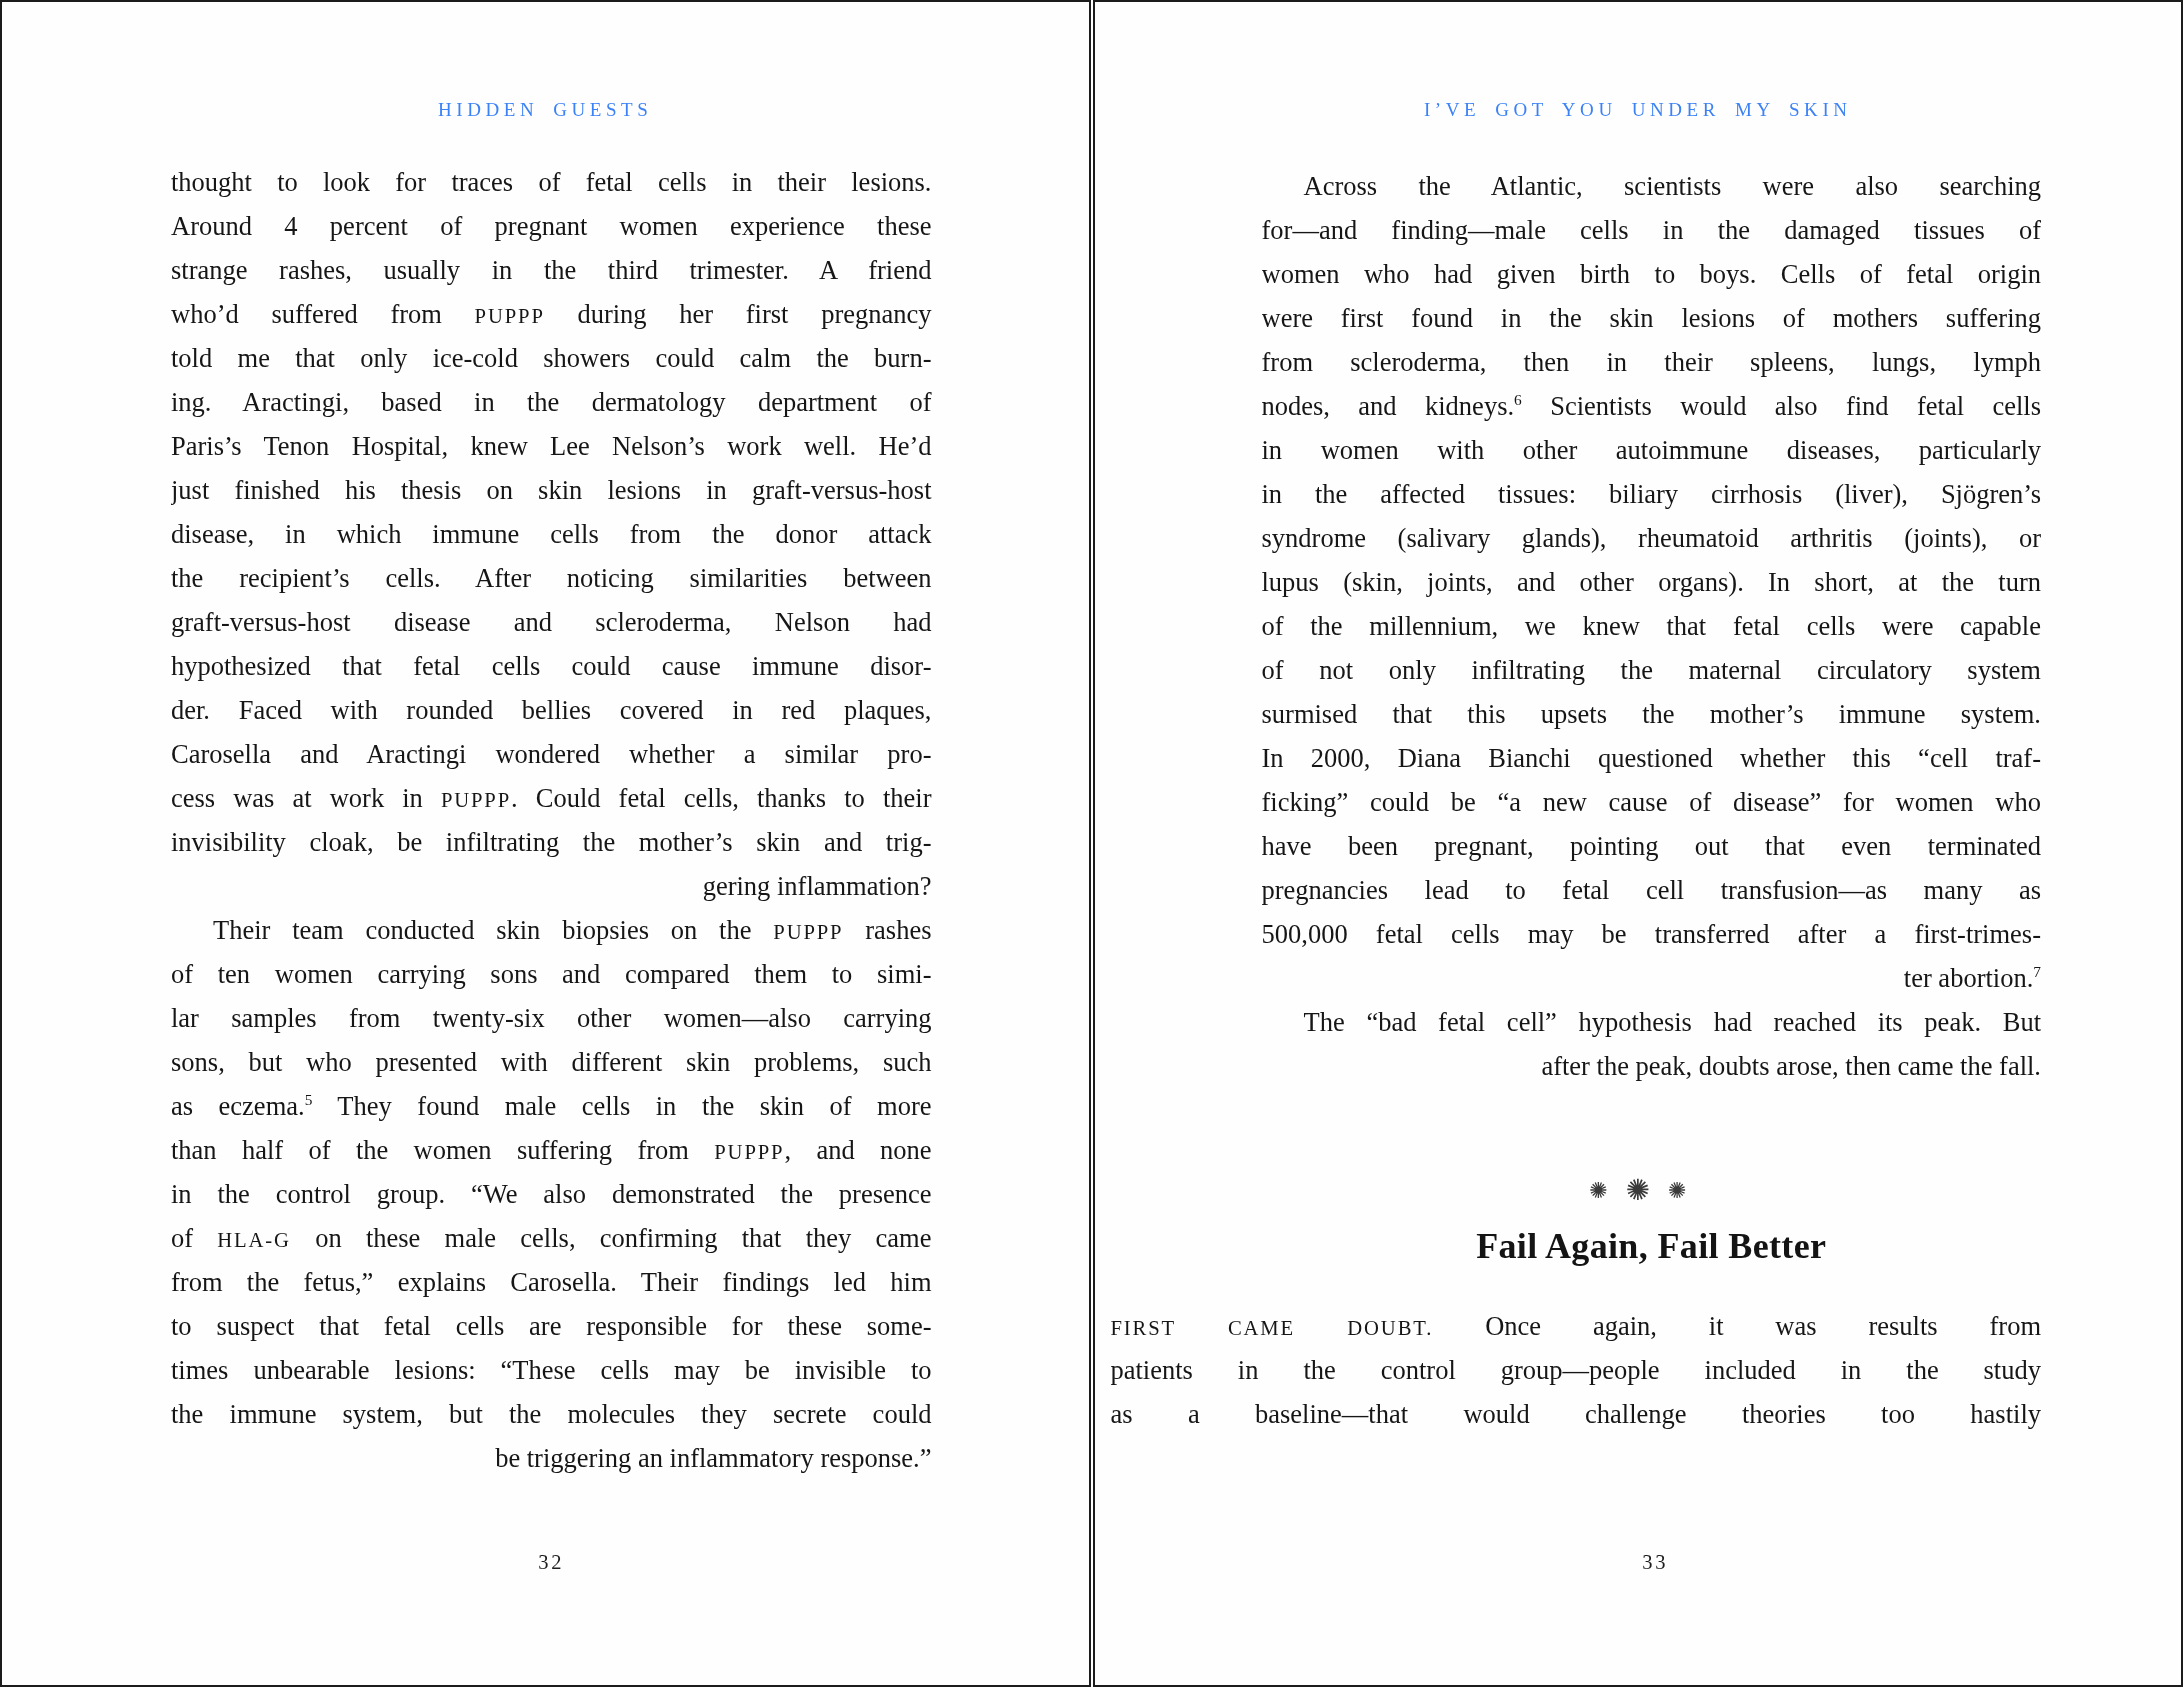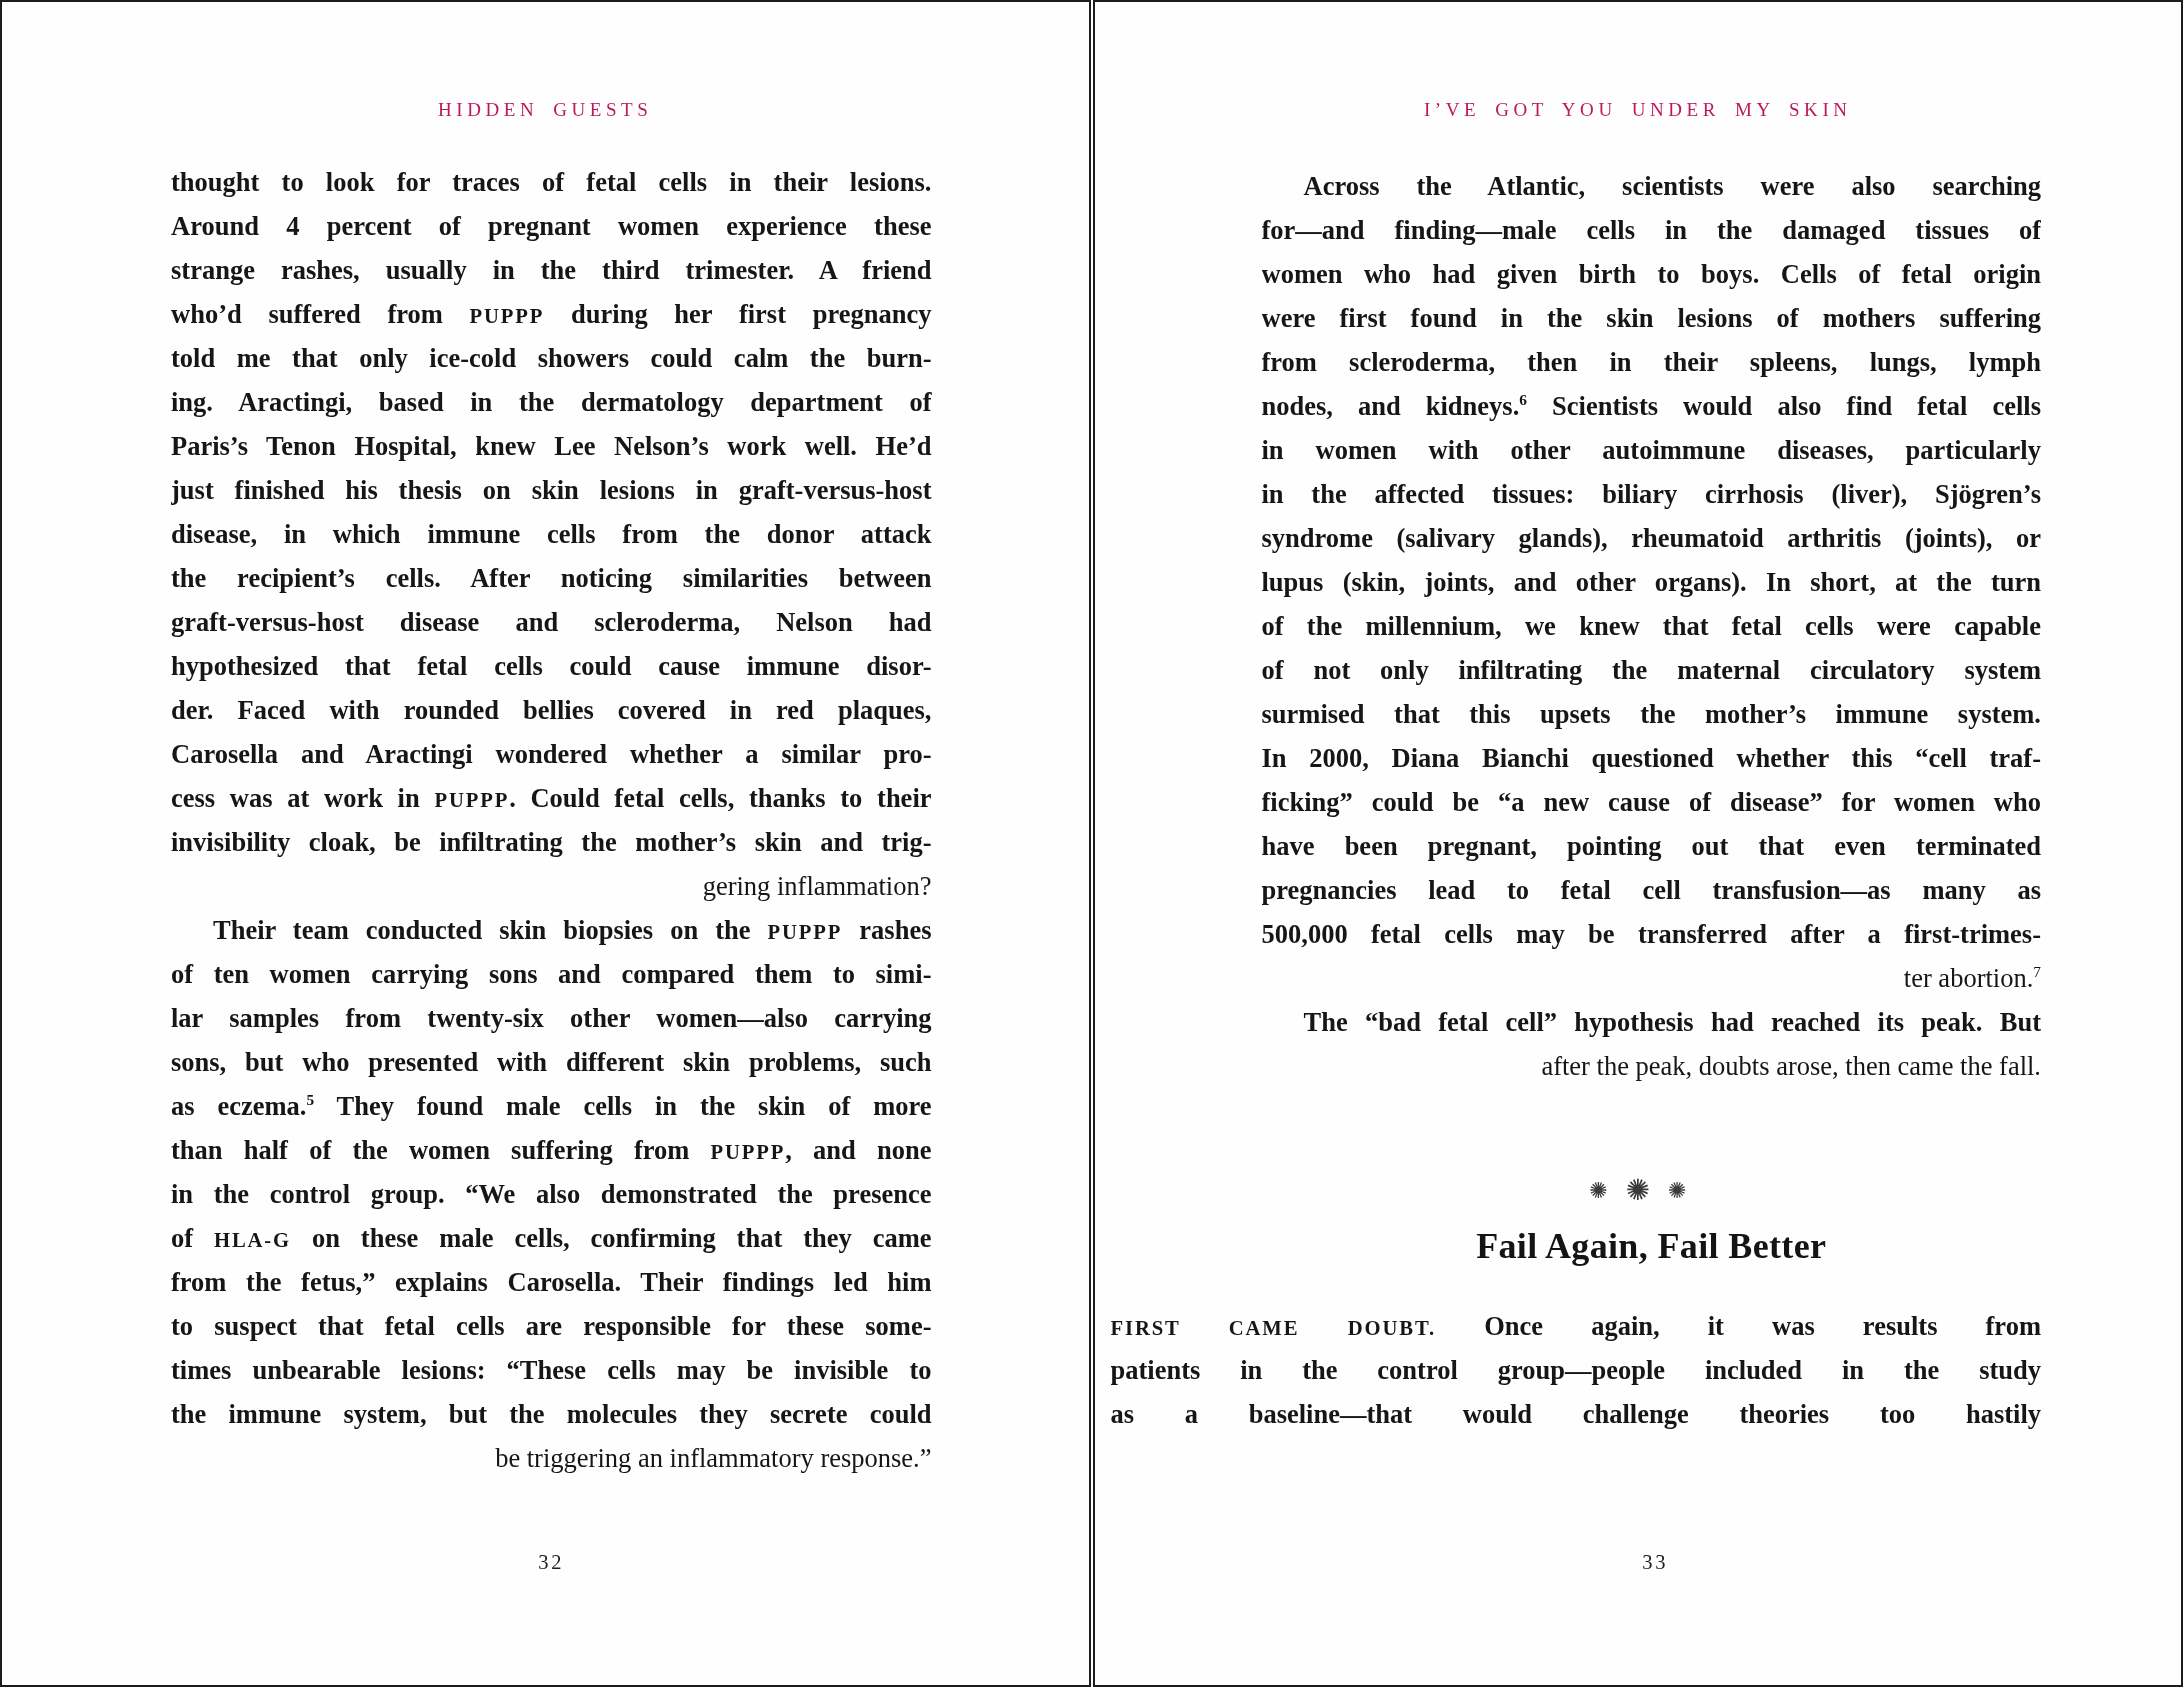--- a/index.html
+++ b/index.html
@@ -18,40 +18,39 @@
     box-sizing:border-box;
     overflow:hidden;
   }
   .running-head{
     margin-top:97px;
     height:28px;
     text-align:center;
     font-size:19px;
     letter-spacing:0.24em;
     word-spacing:0.3em;
-    color:#be185d;
+    color:#3b82f6;
   }
   .body{
     margin-top:33px;
     font-size:26.5px;
     line-height:44px;
   }
   .page-left .body{padding-left:169px;padding-right:157px;}
   .page-right .body{padding-left:167px;padding-right:140px;margin-top:37px;}
   .para{margin:0;}
   .line{
     height:44px;
     overflow:hidden;
     text-align:right;
     white-space:normal;
   }
   .line.jl{
     text-align:justify;
     text-align-last:justify;
-    font-weight:bold;
   }
   .para.indent .line.first{padding-left:42px;}
   .sc{
     font-size:0.78em;
     letter-spacing:0.09em;
   }
   .sup{
     font-size:0.58em;
     vertical-align:super;
     line-height:0;

